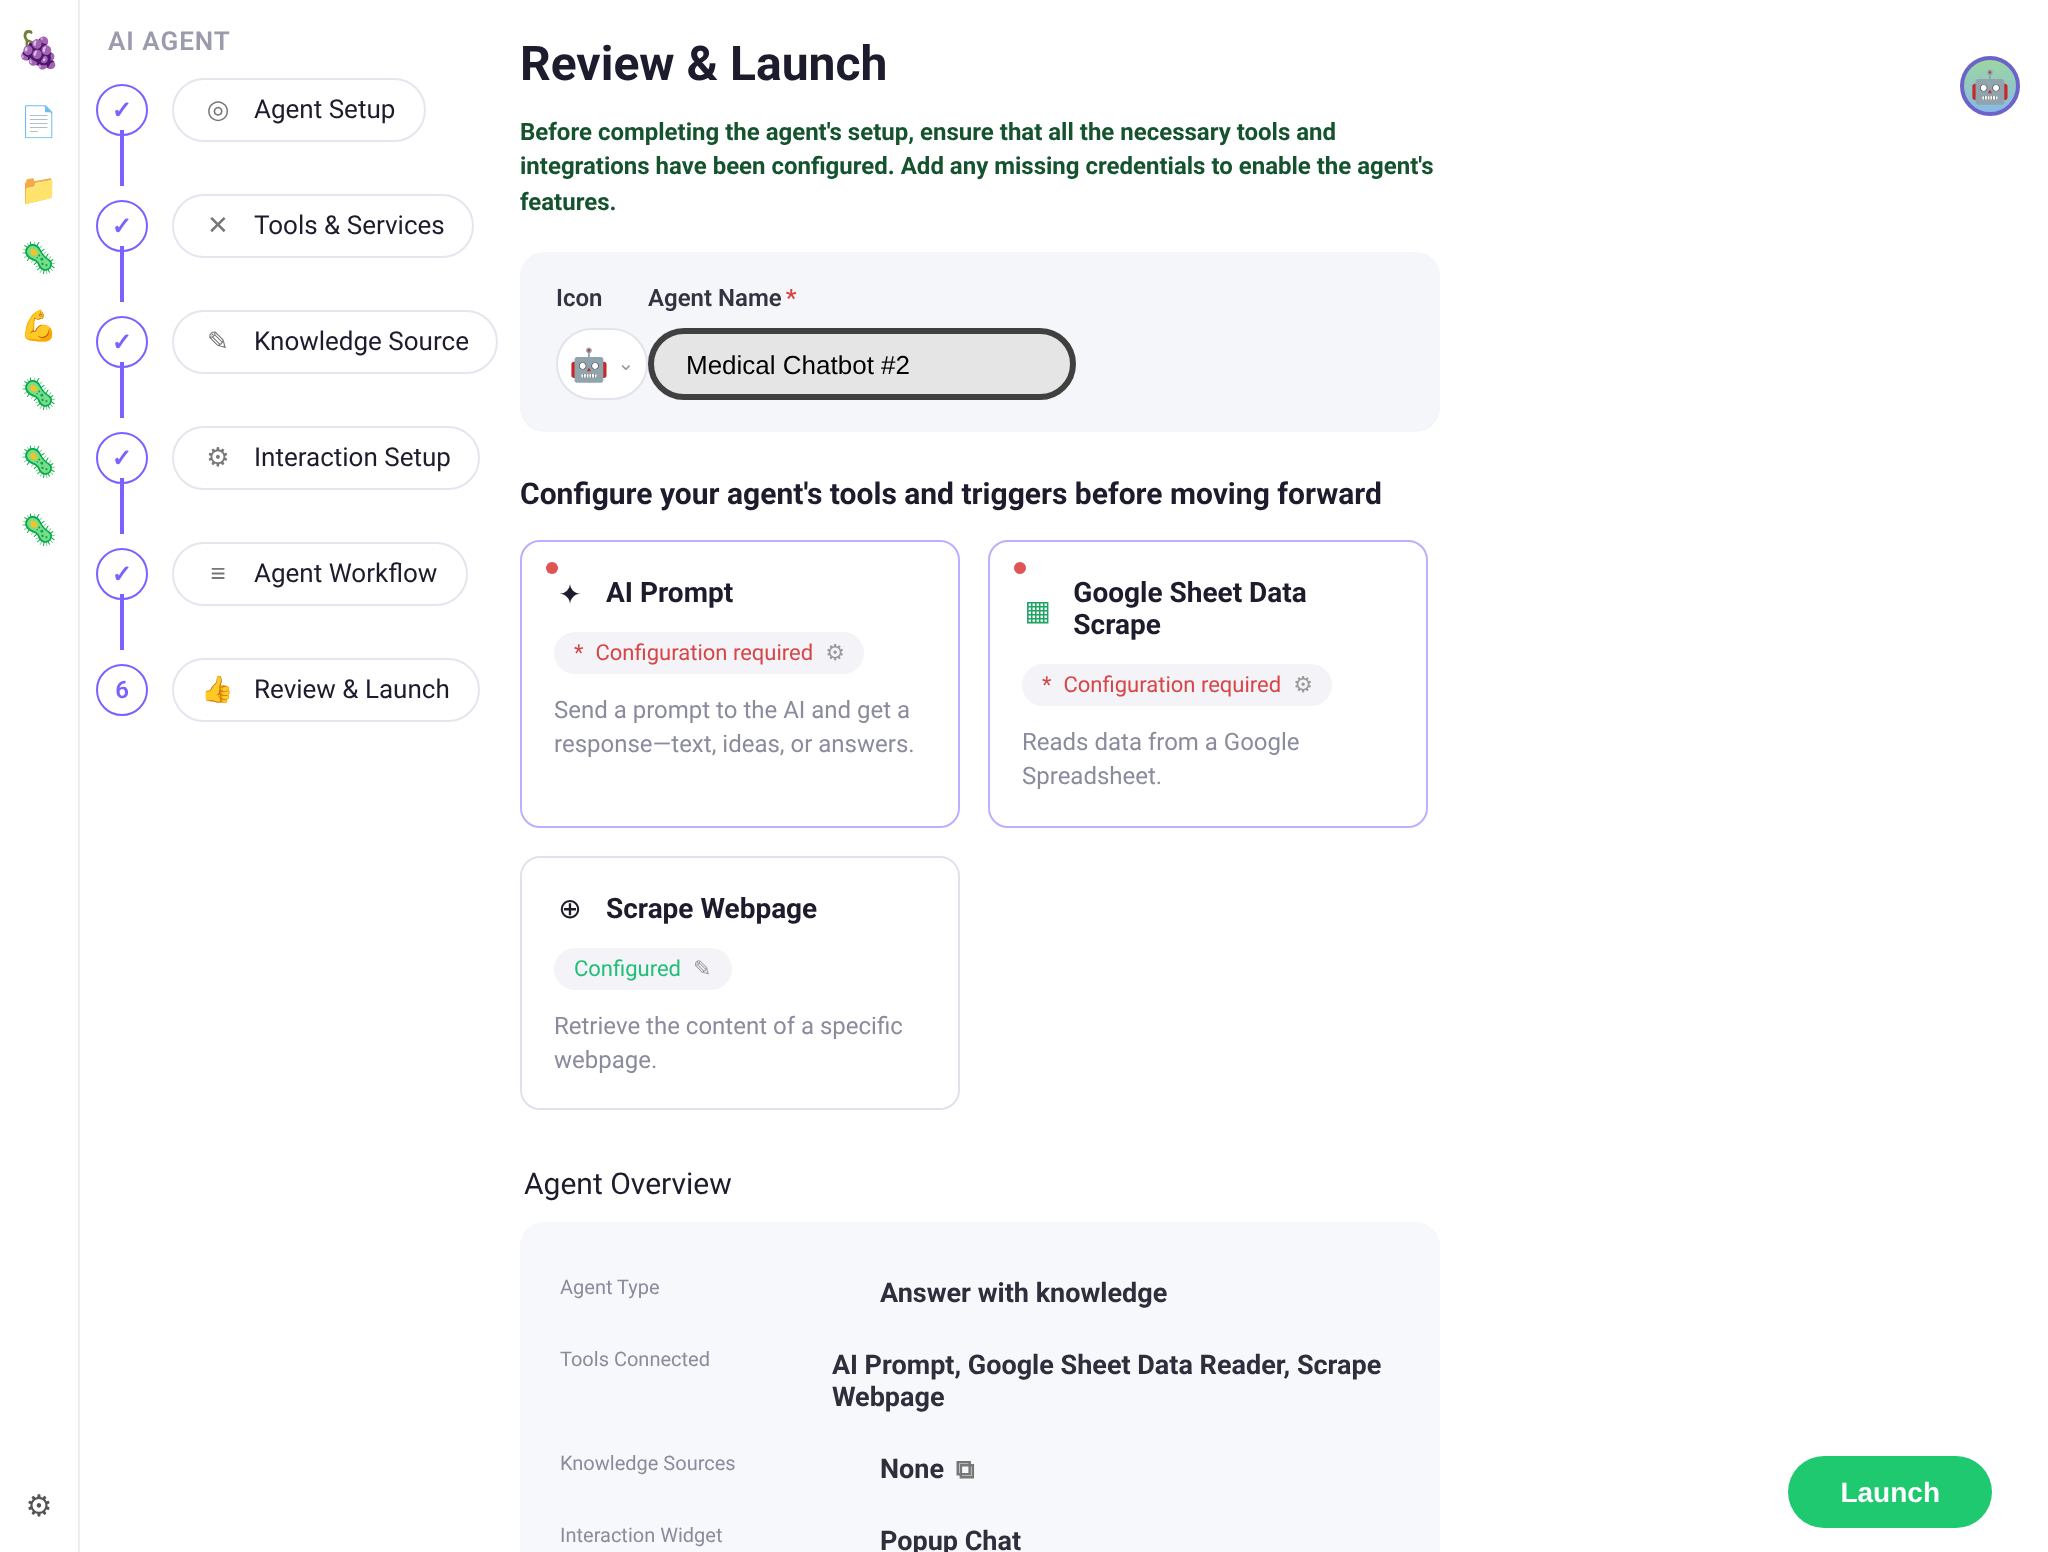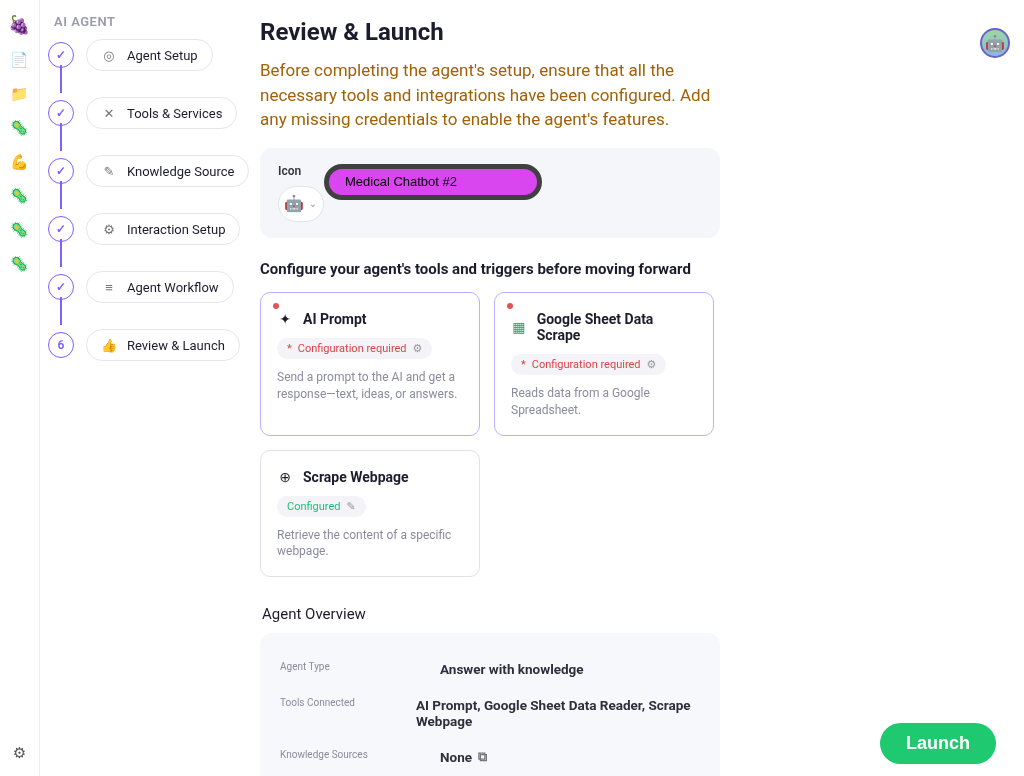--- a/index.html
+++ b/index.html
@@ -20,29 +20,29 @@
   .step-row:not(:last-child)::after{
     content:""; position:absolute; left:12px; top:26px; width:2px; height:28px; background:#7b61ff;
   }
   .step-circle { width:26px; height:26px; border-radius:50%; border:1.5px solid #7b61ff; color:#7b61ff; display:flex; align-items:center; justify-content:center; font-size:12px; font-weight:600; background:#fff; flex-shrink:0; }
   .step-pill { border:1px solid #e5e5ee; border-radius:18px; padding:7px 14px; display:flex; align-items:center; gap:10px; font-size:13px; cursor:pointer; background:#fff; }
   .step-pill .pico { width:16px; height:16px; color:#777; display:flex; align-items:center; justify-content:center; }
 
   
   .main { flex:1; padding:18px 22px 0 0; overflow:hidden; position:relative; }
   .main h1 { font-size:24px; font-weight:700; margin-bottom:12px; }
-  .lead { font-size:17px; color:#a16207; max-width:460px; line-height:1.45; margin-bottom:16px; }
+  .lead { font-size:12px; color:#14532d; max-width:460px; line-height:1.45; margin-bottom:16px;font-weight:bold; }
 
   .panel { background:#f5f6fa; border-radius:12px; padding:16px 18px; margin-bottom:22px; }
   .form-row { display:flex; align-items:flex-start; }
   .field-label { font-size:12px; font-weight:600; color:#333341; margin-bottom:8px; display:block; }
   .req { color:#d84545; margin-left:2px; }
   .icon-sel { width:46px; height:36px; border:1px solid #e3e3ec; border-radius:18px; background:#fff; display:flex; align-items:center; justify-content:center; gap:4px; cursor:pointer; }
   .icon-sel .chev { font-size:10px; color:#999; }
-  .agent-input { flex:1; height:36px; border:5px solid #404040; background:#d946ef; border-radius:18px; padding:0 16px; font-size:13px; outline:none; }
+  .agent-input { flex:1; height:36px; border:3px solid #404040; background:#e5e5e5; border-radius:18px; padding:0 16px; font-size:13px; outline:none; }
 
   h2.sect { font-size:15px; font-weight:700; margin:0 0 14px 0; }
   .tools { display:flex; flex-wrap:wrap; gap:14px; margin-bottom:28px; }
   .tool-card { width:220px; border:1px solid #e1e1ee; border-radius:10px; padding:14px 16px 16px; position:relative; }
   .tool-card.need { border-color:#bab0ff; }
   .dot { position:absolute; top:10px; left:12px; width:6px; height:6px; border-radius:50%; background:#e05454; }
   .tool-head { display:flex; align-items:center; gap:10px; margin-bottom:10px; margin-top:4px; }
   .tool-icon { width:16px; height:16px; display:flex; align-items:center; justify-content:center; font-size:14px; }
   .tool-title { font-size:14px; font-weight:700; }
   .badge { display:inline-flex; align-items:center; gap:6px; background:#f3f3f8; border-radius:14px; padding:4px 10px; font-size:11px; margin-bottom:10px; }
@@ -51,21 +51,21 @@
   .badge.green { color:#1fbf77; }
   .badge .bico { color:#999; font-size:11px; }
   .tool-desc { font-size:12px; color:#8b8b9e; line-height:1.4; }
 
   .overview { background:#f7f8fb; border-radius:12px; padding:18px 20px 8px; }
   .over-title { font-size:15px; font-weight:400; margin-bottom:10px; margin-left:2px; }
   .orow { display:flex; padding:10px 0; }
   .orow .k { width:160px; font-size:10px; color:#8b8b9e; }
   .orow .v { font-size:13.5px; font-weight:700; color:#2e2e3d; display:flex; align-items:center; gap:6px; }
 
-  .launch { position:absolute; right:28px; bottom:12px; background:#1ec96f; color:#fff; border:none; padding:10px 26px; border-radius:22px; font-size:18px; font-weight:600; cursor:pointer; }
+  .launch { position:absolute; right:28px; bottom:12px; background:#1ec96f; color:#fff; border:none; padding:10px 26px; border-radius:22px; font-size:14px; font-weight:600; cursor:pointer; }
 
   
   .toast-wrap { position:absolute; top:28px; right:14px; display:flex; align-items:flex-end; gap:6px; }
   .toast { width:200px; background:#c8c3fb; color:#2b2a53; font-size:12px; line-height:1.45; padding:12px 14px; border-radius:10px; font-weight:600; }
   .buddy { width:30px; height:30px; border-radius:50%; background:linear-gradient(#9cd79e,#88b9e8); border:2px solid #6b63c9; display:flex; align-items:center; justify-content:center; font-size:16px; margin-bottom:-4px; }
 
   .stack-icon { font-size:13px; color:#777; }
 </style>
 </head>
 <body>
@@ -139,20 +139,21 @@
     <div class="panel" style="max-width:460px;">
       <div class="form-row">
         <div>
           <span class="field-label">Icon</span>
           <div class="icon-sel">
             <span>🤖</span>
             <span class="chev">⌄</span>
           </div>
         </div>
         <div style="flex:1;">
+          <span class="field-label"><span>Agent Name</span><span class="req">*</span></span>
           <input class="agent-input" value="Medical Chatbot #2" style="">
         </div>
       </div>
     </div>
 
     <h2 class="sect">Configure your agent's tools and triggers before moving forward</h2>
     <div class="tools" style="max-width:470px;">
       <div class="tool-card need">
         <span class="dot"></span>
         <div class="tool-head">

